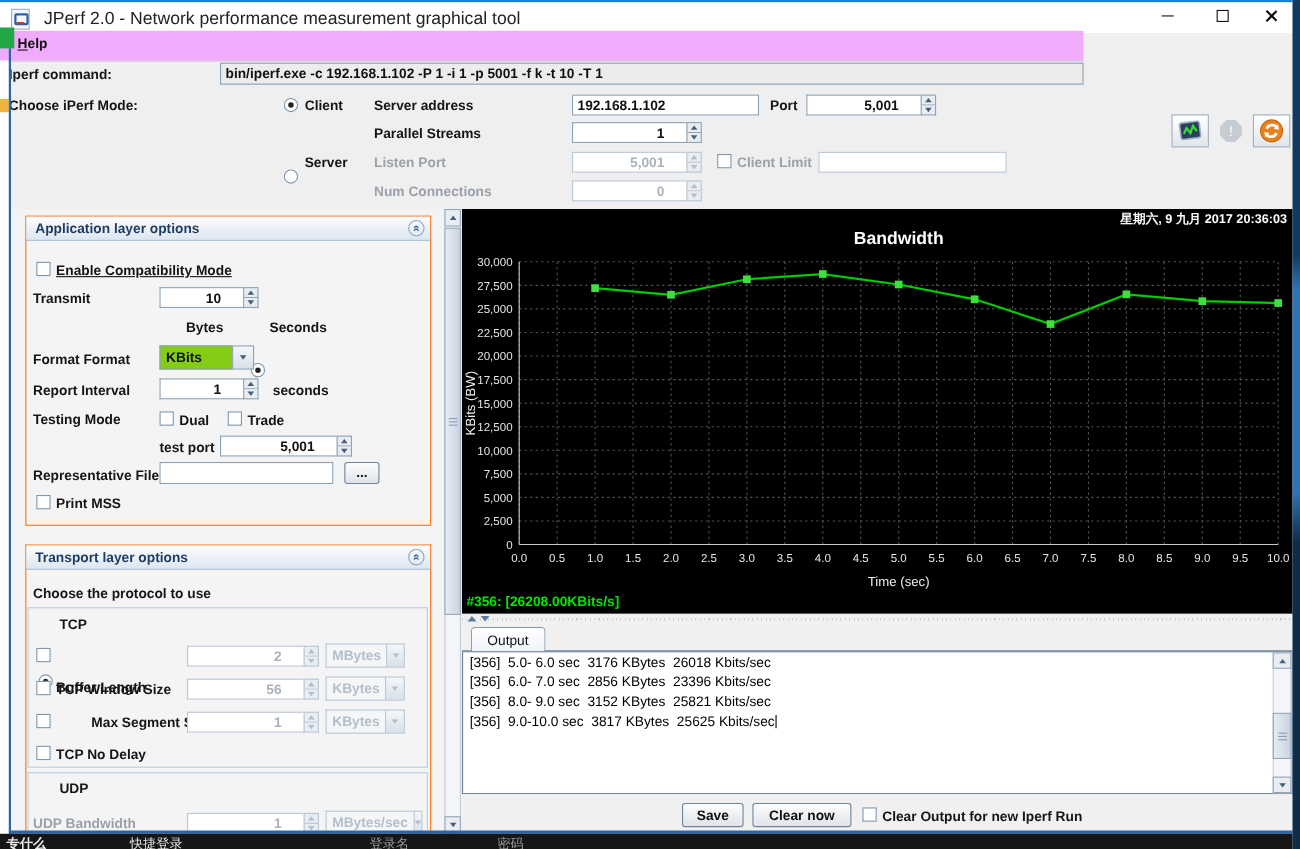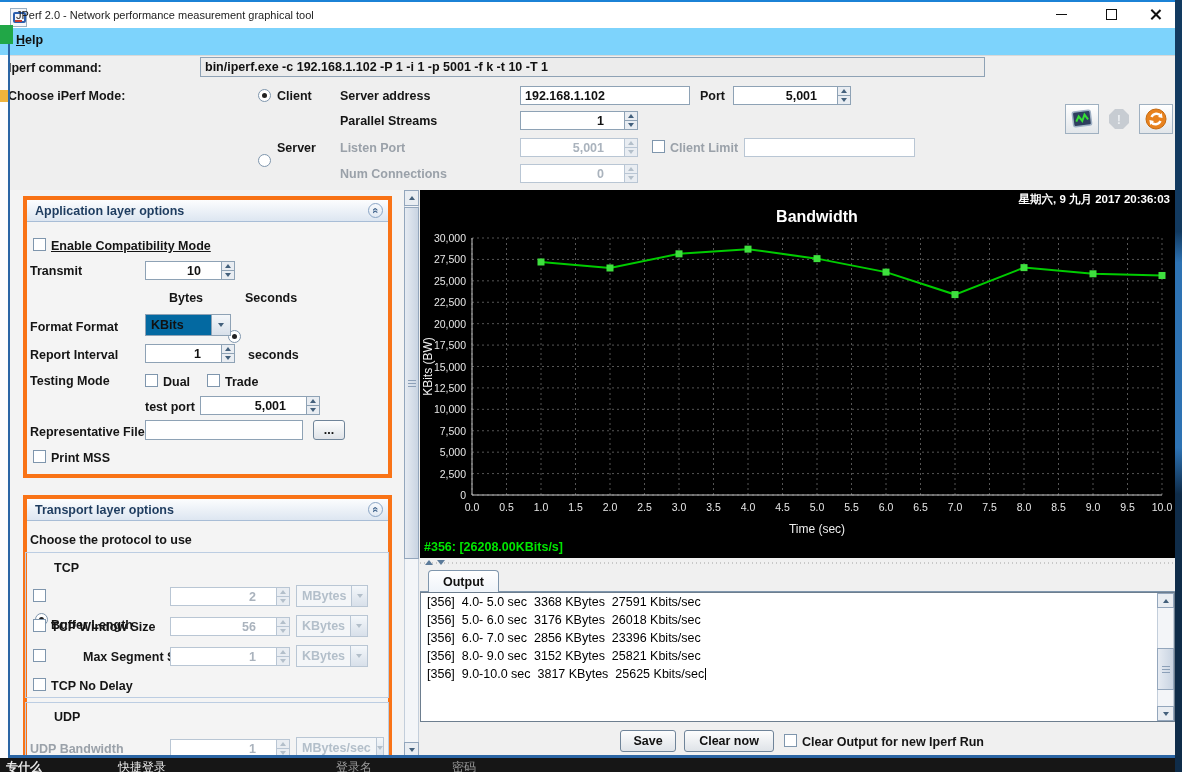--- a/index.html
+++ b/index.html
@@ -1,32 +1,32 @@
 <!DOCTYPE html>
 <html><head>
 <meta charset="utf-8">
 <style>
   html,body{margin:0;padding:0;}
   body{width:1182px;height:772px;position:relative;overflow:hidden;
        font-family:"Liberation Sans",sans-serif;background:#efefef;}
   .abs{position:absolute;}
   
   .titlebar{left:0;top:0;width:1175px;height:28px;background:#ffffff;border-top:2px solid #1b82d6;}
-  .title-text{left:16px;top:7px;font-size:11px;color:#222;text-align:right;}
+  .title-text{left:40px;top:7px;font-size:16px;color:#222;text-align:right;}
   .java-icon{left:10px;top:6px;width:15px;height:17px;border:1px solid #9db0c2;background:#f4f7fa;}
   .java-icon i{position:absolute;left:2px;top:3px;width:9px;height:7px;border:2px solid #2b5fae;border-radius:2px;display:block;}
   .java-icon b{position:absolute;left:4px;top:11px;width:7px;height:2px;background:#c23b2e;display:block;}
   .winbtn{top:0;width:46px;height:28px;display:flex;align-items:center;justify-content:center;}
   .glyph-min{width:11px;height:1px;background:#111;}
   .glyph-max{width:9px;height:9px;border:1px solid #111;}
   .glyph-close{position:relative;width:11px;height:11px;}
   .glyph-close:before,.glyph-close:after{content:"";position:absolute;left:5px;top:-1px;width:1.5px;height:13px;background:#111;}
   .glyph-close:before{transform:rotate(45deg);}
   .glyph-close:after{transform:rotate(-45deg);}
-  .menubar{left:0;top:28px;width:1175px;height:27px;background:#7dd3fc;border-bottom:1px solid #d8d8d8;}
+  .menubar{left:0;top:28px;width:985px;height:27px;background:#f0abfc;border-bottom:1px solid #d8d8d8;}
   .menu-item{left:16px;top:5px;font-size:12.5px;font-weight:bold;color:#111;display:inline-block;}
   .menu-item::first-letter{text-decoration:underline;}
   
   .lbl{font-size:12.5px;font-weight:bold;color:#151515;white-space:nowrap;}
   .glbl{font-size:12.5px;font-weight:bold;color:#9aa1a9;white-space:nowrap;}
   .field{border:1px solid #8ea2b5;background:#fff;font-size:12.5px;font-weight:bold;color:#111;
          padding:1px 4px;box-sizing:border-box;display:flex;align-items:center;}
   .field.gray{background:#ececec;}
   .field.dis{border-color:#b9c6d4;color:#aab3bd;}
   .spinner{display:flex;box-sizing:border-box;}
@@ -35,34 +35,34 @@
   .spinner.dis .sp-val{color:#aab3bd;border-color:#b9c6d4;}
   .sp-btns{width:14px;display:flex;flex-direction:column;}
   .sp-b{flex:1;background:#e9edf2;border:1px solid #8ea2b5;display:flex;align-items:center;justify-content:center;}
   .sp-b + .sp-b{border-top:none;}
   .spinner.dis .sp-b{border-color:#b9c6d4;}
   .tri-up{width:0;height:0;border-left:3px solid transparent;border-right:3px solid transparent;border-bottom:4px solid #43607c;}
   .tri-dn{width:0;height:0;border-left:3px solid transparent;border-right:3px solid transparent;border-top:4px solid #43607c;}
   .dis .tri-up{border-bottom-color:#b3bfca;}
   .dis .tri-dn{border-top-color:#b3bfca;}
   .combo{display:flex;box-sizing:border-box;}
-  .combo-val{flex:1;border:1px solid #8ea2b5;border-right:none;background:#0369a1;font-size:12.5px;font-weight:bold;
+  .combo-val{flex:1;border:1px solid #8ea2b5;border-right:none;background:#84cc16;font-size:12.5px;font-weight:bold;
              color:#111;padding:1px 5px;display:flex;align-items:center;}
   .combo-btn{width:18px;background:linear-gradient(#f4f7fa,#d8e0ea);border:1px solid #8ea2b5;
              display:flex;align-items:center;justify-content:center;}
   .combo.dis .combo-val{color:#b3bfca;border-color:#b9c6d4;background:#f4f6f8;}
   .combo.dis .combo-btn{border-color:#b9c6d4;}
   .cb{width:13px;height:13px;border:1px solid #7f96ad;background:#fff;box-sizing:border-box;}
   .radio{width:13px;height:13px;border:1px solid #7f96ad;border-radius:50%;background:#fff;box-sizing:border-box;position:relative;}
   .radio.sel:after{content:"";position:absolute;left:3px;top:3px;width:5px;height:5px;border-radius:50%;background:#222;}
   .btn{background:linear-gradient(#fdfdfd,#dfe3e8);border:1px solid #6f8499;border-radius:3px;
        font-size:12.5px;font-weight:bold;color:#111;display:flex;align-items:center;justify-content:center;box-sizing:border-box;}
   
   .left-pane{left:8px;top:190px;width:396px;height:568px;background:#f3f3f3;}
-  .panel{border:4px solid #f97316;background:#f4f4f4;box-sizing:border-box;}
+  .panel{border:1px solid #f97316;background:#f4f4f4;box-sizing:border-box;}
   .panel-hdr{height:22px;background:linear-gradient(#fcfdfe,#dde6f1);border-bottom:1px solid #a8bdd6;
              color:#1e3c5f;font-weight:bold;font-size:12.5px;display:flex;align-items:center;padding:0 8px;position:relative;box-sizing:border-box;}
   .collapse{position:absolute;right:5px;top:3px;width:15px;height:15px;border:1px solid #8aa5c5;border-radius:50%;
             color:#41648c;font-size:11px;font-weight:bold;display:flex;align-items:center;justify-content:center;box-sizing:border-box;}
   .collapse span{transform:rotate(90deg);display:block;line-height:1;}
   .groupbox{border:1px solid #bccde2;box-sizing:border-box;}
   
   .sb-btn{background:#e9edf2;border:1px solid #93a6bc;display:flex;align-items:center;justify-content:center;box-sizing:border-box;}
   .sb-track{background:#f3f5f8;border:1px solid #c3cedb;box-sizing:border-box;}
   .sb-thumb{background:linear-gradient(90deg,#e6ebf2,#c9d4e2);border:1px solid #93a6bc;box-sizing:border-box;
@@ -75,21 +75,21 @@
   .c-ts{fill:#fff;font:bold 11.5px "Liberation Sans",sans-serif;}
   .c-axis{fill:#eee;font:12px "Liberation Sans",sans-serif;}
   .c-legend{fill:#00e600;font:bold 12.5px "Liberation Sans",sans-serif;}
   
   .divider{left:420px;top:558px;width:755px;height:11px;background:#f0f0f0;
            background-image:repeating-linear-gradient(90deg,#c9c9c9 0 1px,transparent 1px 4px);background-size:100% 2px;
            background-position:0 4px;background-repeat:no-repeat;}
   .div-tri{position:absolute;top:2px;width:0;height:0;}
   .tabbar{left:420px;top:569px;width:755px;height:23px;background:#f0f0f0;border-bottom:1px solid #7f96ad;box-sizing:border-box;}
   .tab{position:absolute;left:8px;top:1px;height:22px;padding:0 14px;background:linear-gradient(#ffffff,#eef3f9);
-       border:1px solid #7f96ad;border-bottom:none;border-radius:4px 4px 0 0;font-size:12.5px;font-weight:bold;color:#111;
+       border:1px solid #7f96ad;border-bottom:none;border-radius:4px 4px 0 0;font-size:12.5px;font-weight:normal;color:#111;
        display:flex;align-items:center;}
   .console{left:420px;top:592px;width:755px;height:130px;background:#fff;border:1px solid #6d7e8f;box-sizing:border-box;overflow:hidden;}
   .console-line{font-size:12.5px;color:#000;white-space:pre;line-height:18px;padding-left:6px;}
   .console-line:last-child:after{content:"";display:inline-block;width:1px;height:12px;background:#000;margin-left:1px;vertical-align:-2px;}
   .btnbar{left:420px;top:722px;width:755px;height:36px;background:#f0f0f0;}
   
   .toolbtn{top:104px;width:34px;height:30px;display:flex;align-items:center;justify-content:center;}
   .toolbtn.raised{background:linear-gradient(#ffffff,#e2e6ea);border:1px solid #9fb0c0;box-sizing:border-box;}
   .octagon{width:20px;height:20px;background:#c7ccd2;clip-path:polygon(30% 0,70% 0,100% 30%,100% 70%,70% 100%,30% 100%,0 70%,0 30%);
            display:flex;align-items:center;justify-content:center;color:#eceff2;font-weight:bold;font-size:13px;}
@@ -491,21 +491,20 @@
 <div class="abs divider">
   <span class="div-tri" style="left:5px;border-left:4px solid transparent;border-right:4px solid transparent;border-bottom:5px solid #5b7causes;border-bottom:5px solid #5b7a99;"></span>
   <span class="div-tri" style="left:17px;border-left:4px solid transparent;border-right:4px solid transparent;border-top:5px solid #5b7a99;"></span>
 </div>
 <div class="abs tabbar">
   <div class="tab">
       <span>Output</span>
     </div>
 </div>
 <div class="abs console">
-    <div class="console-line">[356]  4.0- 5.0 sec  3368 KBytes  27591 Kbits/sec</div>
     <div class="console-line">[356]  5.0- 6.0 sec  3176 KBytes  26018 Kbits/sec</div>
     <div class="console-line">[356]  6.0- 7.0 sec  2856 KBytes  23396 Kbits/sec</div>
     <div class="console-line">[356]  8.0- 9.0 sec  3152 KBytes  25821 Kbits/sec</div>
     <div class="console-line">[356]  9.0-10.0 sec  3817 KBytes  25625 Kbits/sec</div>
   </div>
 
 <div class="abs sb-track" style="left:1157px;top:593px;width:17px;height:128px;"></div>
 <div class="abs sb-btn" style="left:1157px;top:593px;width:17px;height:15px;">
     <span class="tri-up"></span>
   </div>

